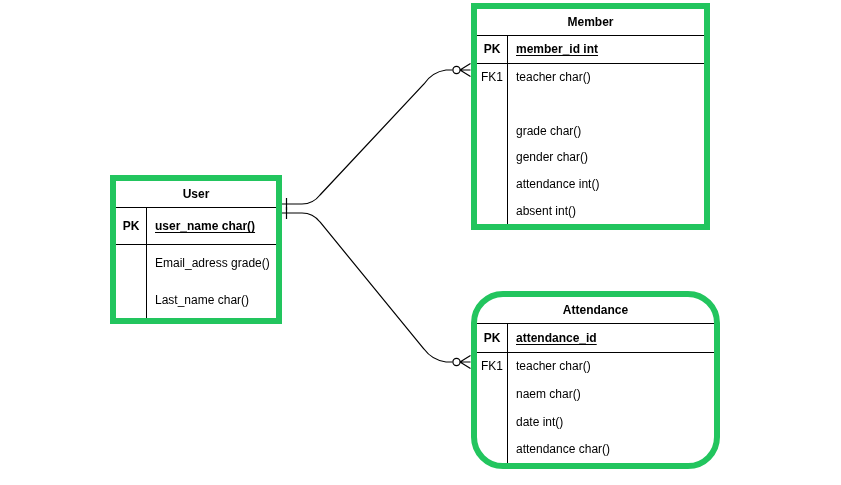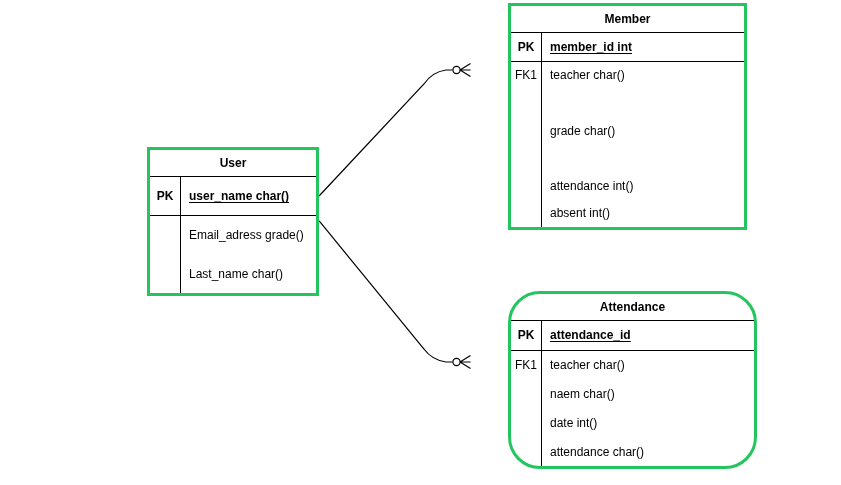--- a/index.html
+++ b/index.html
@@ -17,29 +17,28 @@
     left: 0; top: 0;
     width: 841px; height: 485px;
   }
   .edge-stroke { stroke: #000000; stroke-width: 1.2; fill: none; }
   .marker-circle { stroke: #000000; stroke-width: 1.2; fill: #ffffff; }
 
   .er-table {
     position: absolute;
     box-sizing: border-box;
     background: #ffffff;
-    border: 3px solid #22c55e;
+    border: 6px solid #22c55e;
     display: flex;
     flex-direction: column;
     font-size: 12px;
     line-height: 1;
-    margin-left: 37px;
   }
   #table-member     { left: 471px; top: 3px;   width: 239px; height: 227px; }
-  #table-user       { left: 110px; top: 147px; width: 172px; height: 149px; }
+  #table-user       { left: 110px; top: 175px; width: 172px; height: 149px; }
   #table-attendance { left: 471px; top: 291px; width: 249px; height: 178px; border-radius: 32px; }
 
   .er-title {
     flex: 0 0 26px;
     display: flex;
     align-items: center;
     justify-content: center;
     font-weight: bold;
     border-bottom: 1px solid #000000;
   }
@@ -101,20 +100,21 @@
       </div>
       <div class="er-row">
         <div class="er-key"></div>
       </div>
       <div class="er-row">
         <div class="er-key"></div>
         <div class="er-field">grade char()</div>
       </div>
       <div class="er-row">
         <div class="er-key"></div>
+        <div class="er-field">gender char()</div>
       </div>
       <div class="er-row">
         <div class="er-key"></div>
         <div class="er-field">attendance int()</div>
       </div>
       <div class="er-row">
         <div class="er-key"></div>
         <div class="er-field">absent int()</div>
       </div>
     </div>

